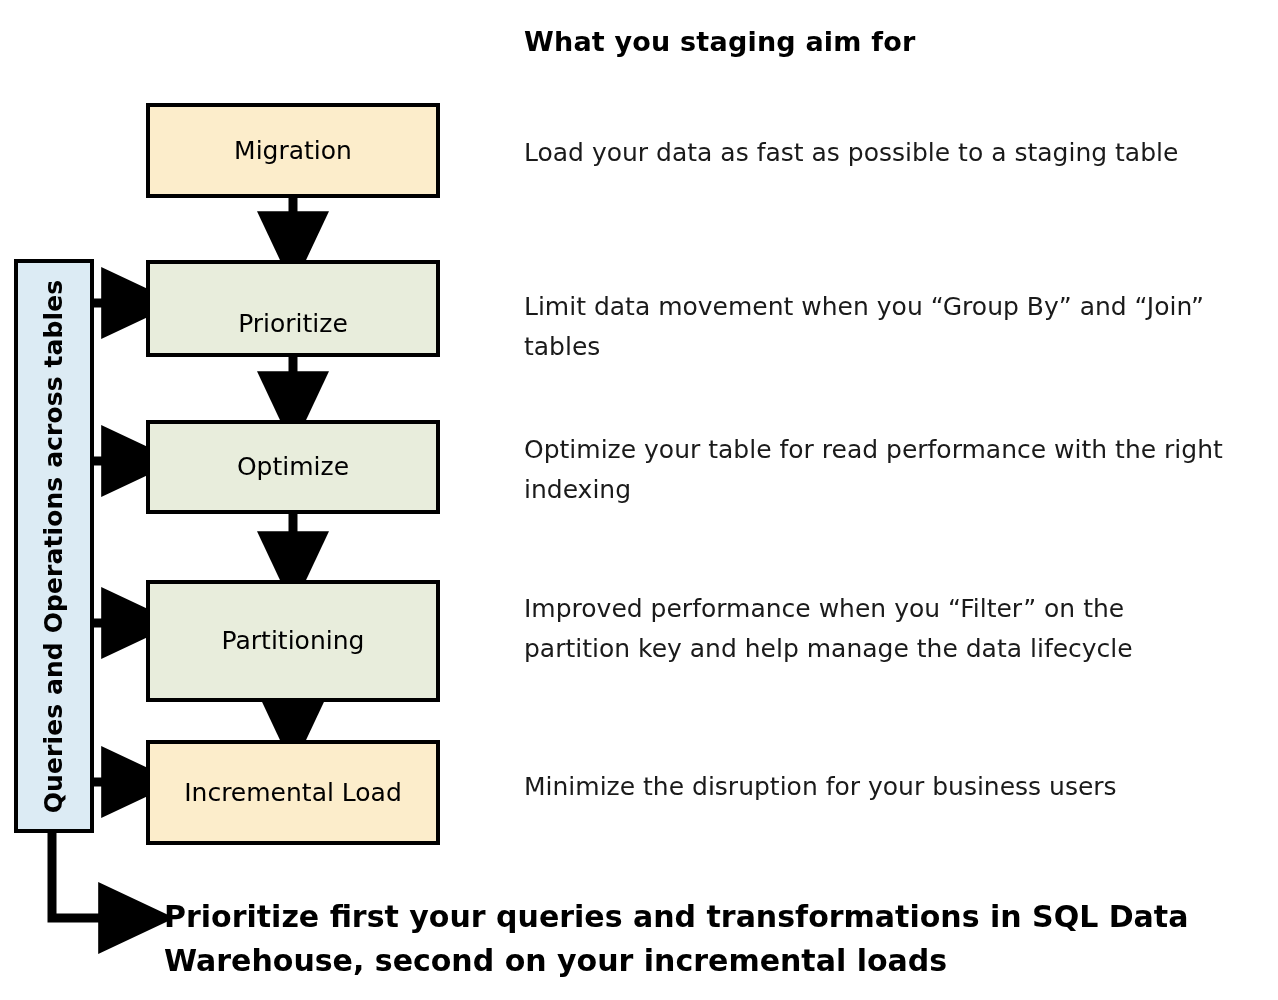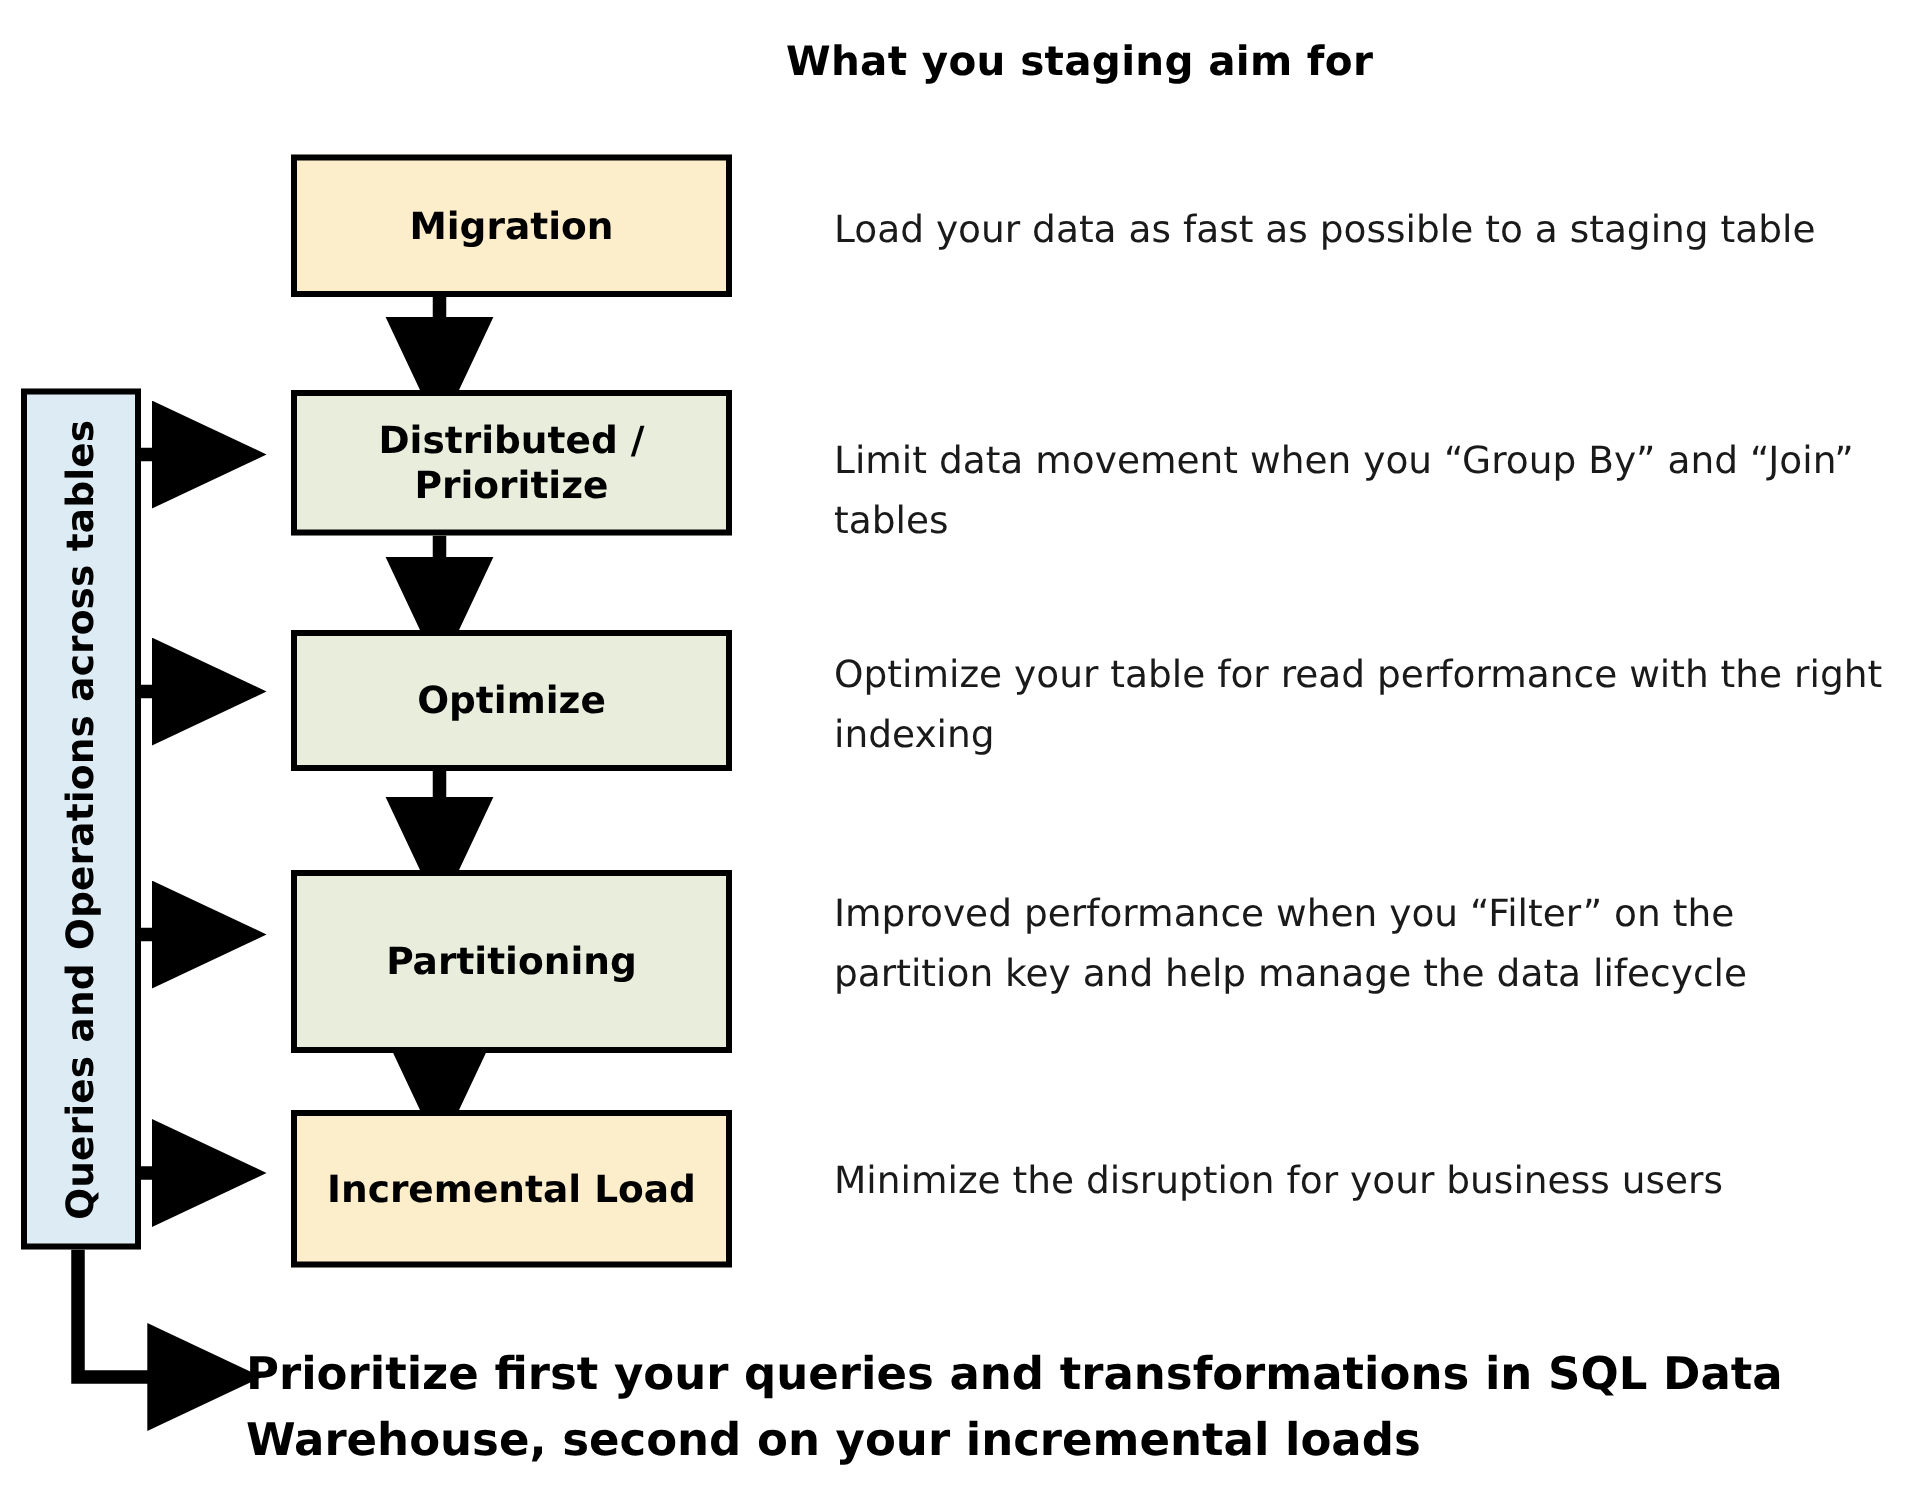--- a/index.html
+++ b/index.html
@@ -38,25 +38,24 @@
   .stage-box {
     position: absolute;
     left: 146px;
     width: 294px;
     box-sizing: border-box;
     border: 4px solid #000000;
     display: flex;
     align-items: center;
     justify-content: center;
     text-align: center;
-    font-weight: bold;
+    font-weight: normal;
     font-size: 25px;
     line-height: 1.18;
     padding: 2px 6px;
-    margin-left: 48px;
   }
   .stage-box.accent  { background: #FCEDCB; }
   .stage-box.neutral { background: #E8EDDC; }
 
   .box-migration   { top: 103px; height: 95px; }
   .box-distributed { top: 260px; height: 97px; }
   .box-indexing    { top: 420px; height: 94px; }
   .box-partition   { top: 580px; height: 122px; }
   .box-incremental { top: 740px; height: 105px; }
 
@@ -83,21 +82,20 @@
   }
 
   
   .desc {
     position: absolute;
     left: 524px;
     width: 706px;
     font-size: 25px;
     line-height: 1.6;
     color: #1a1a1a;
-    margin-left: 32px;
   }
   .desc-migration   { top: 133px; }
   .desc-distributed { top: 287px; }
   .desc-indexing    { top: 430px; }
   .desc-partition   { top: 589px; }
   .desc-incremental { top: 767px; }
 
   
   .conclusion {
     position: absolute;
@@ -141,21 +139,21 @@
 <div class="side-band">
   <span class="side-band-label">Queries and Operations across tables</span>
 </div>
 
 <div class="stage-box accent box-migration">
   <span>Migration</span>
 </div>
 
 <div class="stage-box neutral box-distributed">
   <span>
-    <span>Distributed /</span><br>
+    <br>
     <span>Prioritize</span>
   </span>
 </div>
 
 <div class="stage-box neutral box-indexing">
   <span>Optimize</span>
 </div>
 
 <div class="stage-box neutral box-partition">
   <span>Partitioning</span>

